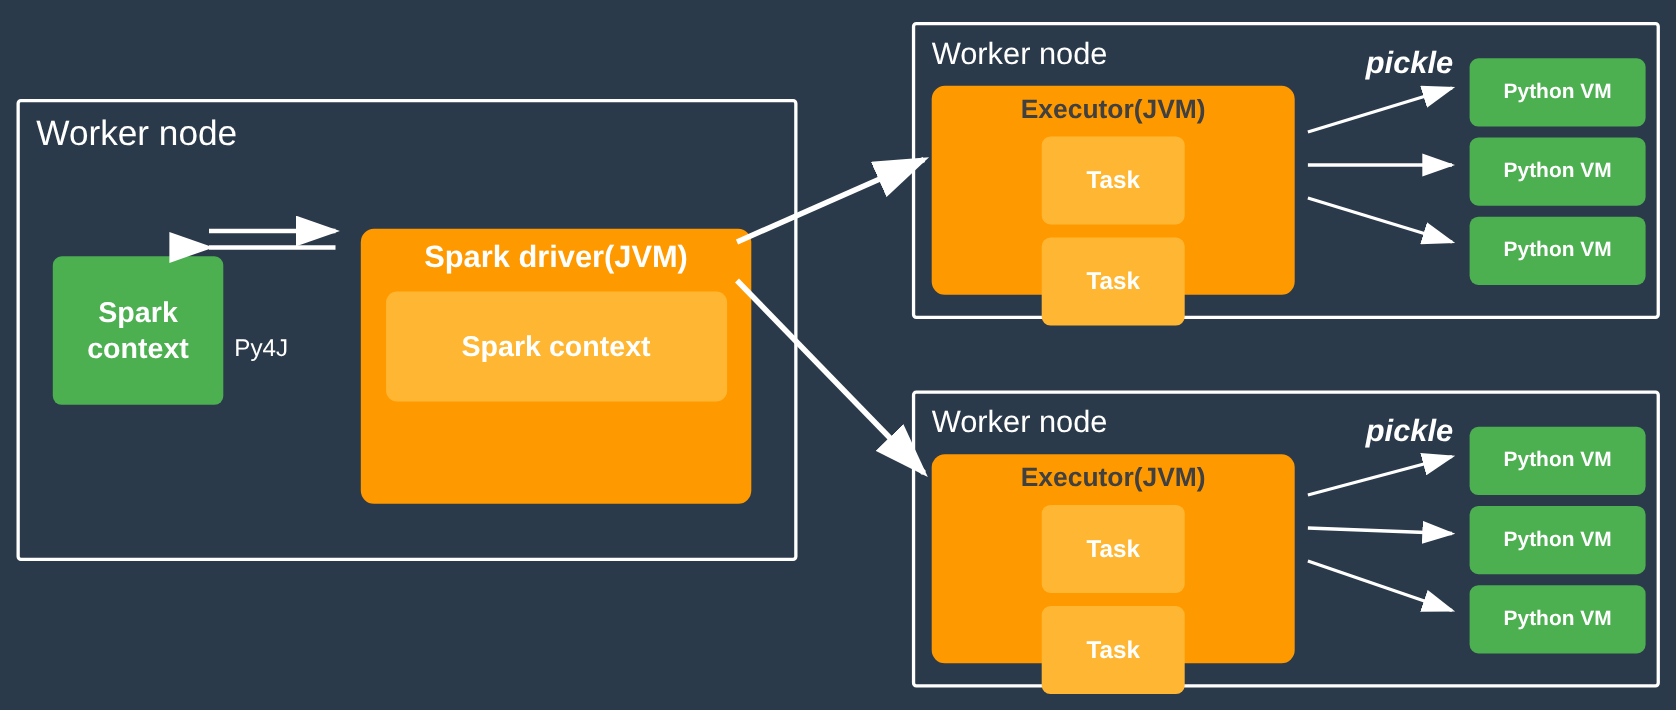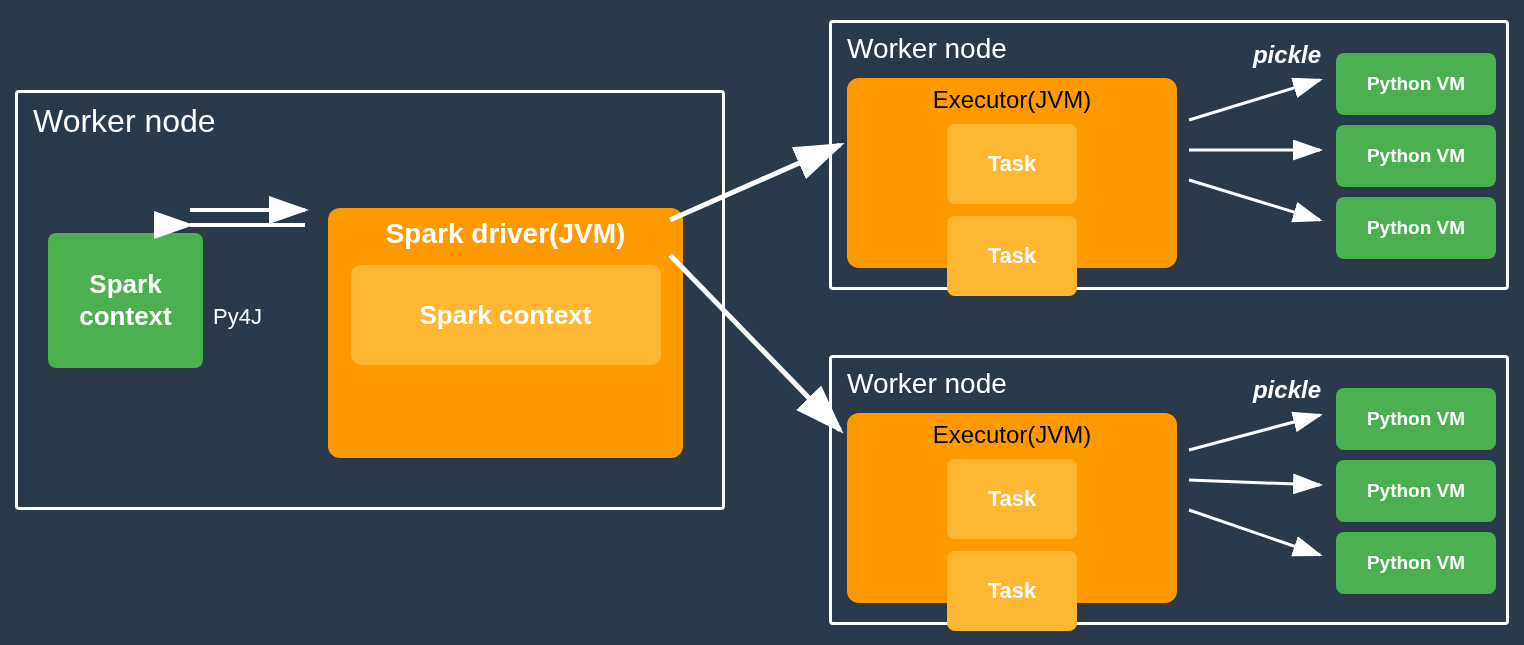--- a/index.html
+++ b/index.html
@@ -151,23 +151,23 @@
       background-color: #ff9900;
       border-radius: 12px;
       display: flex;
       flex-direction: column;
       align-items: center;
       justify-content: flex-start;
       padding-top: 8px;
     }
 
     .executor-title {
-      color: #000000;
+      color: #404040;
       font-size: 24px;
-      font-weight: 400;
+      font-weight: 700;
       margin-bottom: 10px;
     }
 
     .tasks-row {
       display: flex;
       gap: 12px;
       flex-direction: column;
     }
 
     .task-box {
@@ -182,21 +182,21 @@
       font-size: 22px;
       font-weight: 600;
     }
 
     
     .pickle-label {
       position: absolute;
       top: 18px;
       right: 185px;
       color: white;
-      font-size: 24px;
+      font-size: 28px;
       font-style: italic;
       font-weight: 700;
     }
 
     
     .python-vms {
       position: absolute;
       right: 10px;
       top: 30px;
       display: flex;

